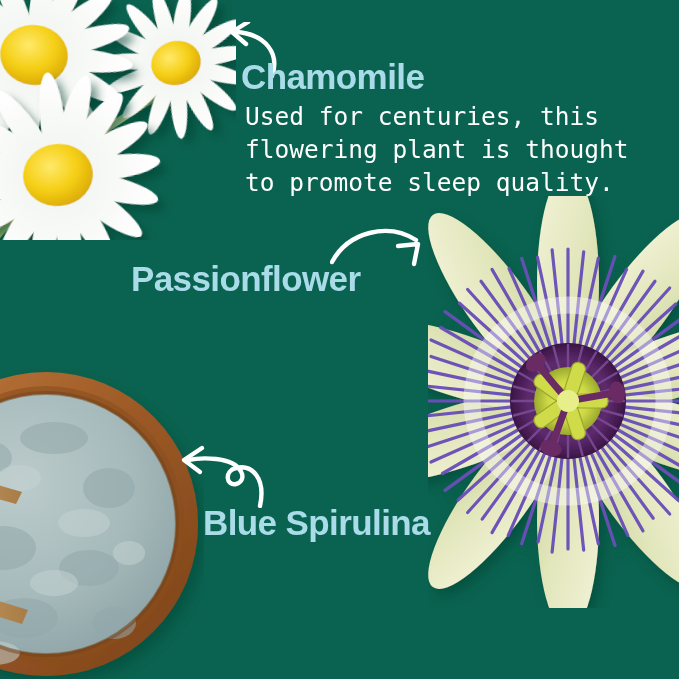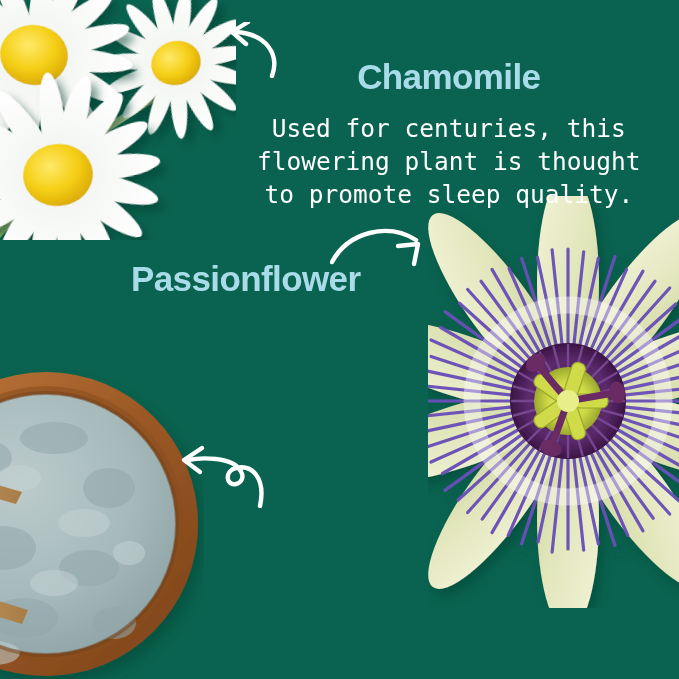--- a/index.html
+++ b/index.html
@@ -28,25 +28,25 @@
     color: #a9dce8;
     white-space: nowrap;
     margin: 0 0 4px 0;
   }
   .body-text {
     font-family: "DejaVu Sans Mono", monospace;
     font-size: 24.5px;
     line-height: 33px;
     color: #ffffff;
     white-space: pre;
-    margin: 16px;
+    margin: 4px;
     letter-spacing: 0px;
   }
 
-  #block-chamomile   { left: 241px; top: 58px; text-align: center;  }
+  #block-chamomile   { left: 241px; top: 58px;  }
   #block-passion     { left: 131px; top: 260px; }
   #block-spirulina   { left: 203px; top: 504px; }
 
   
   .art { position: absolute; pointer-events: none; }
 
   #daisies-art   { left: -14px; top: -10px; width: 250px; height: 250px; }
   #passion-art   { left: 428px; top: 196px; width: 262px; height: 412px; }
   #bowl-art      { left: -96px; top: 368px; width: 300px; height: 312px; }
 
@@ -387,15 +387,16 @@
     <p class="body-text">Used for centuries, this
 flowering plant is thought
 to promote sleep quality.</p>
   </div>
 
   <div class="block" id="block-passion">
     <h2 class="heading">Passionflower</h2>
   </div>
 
   <div class="block" id="block-spirulina">
+    <h2 class="heading">Blue Spirulina</h2>
   </div>
 
 </div>
 
 </body></html>

